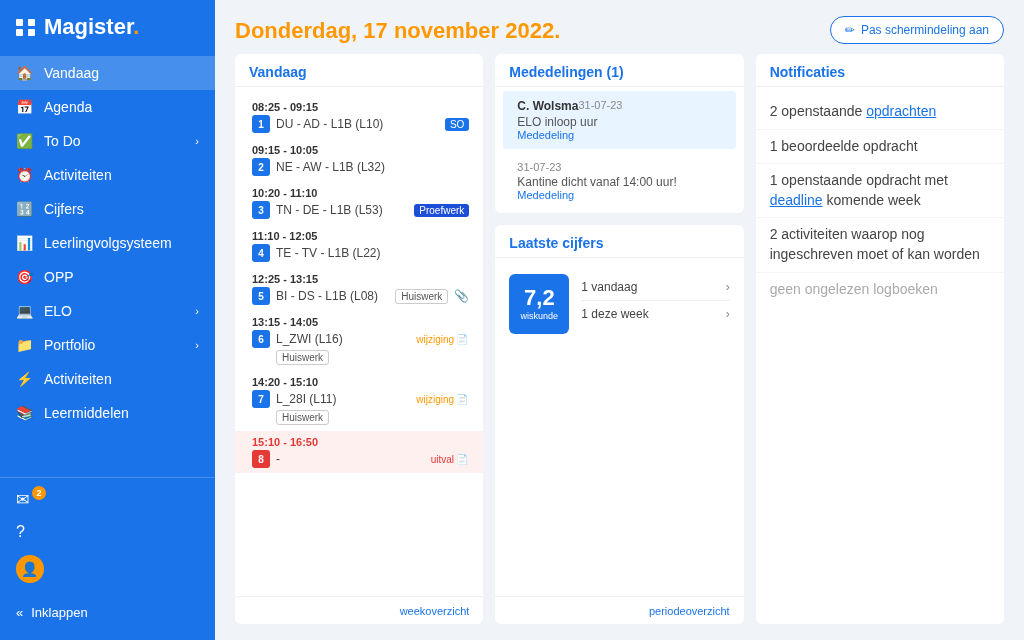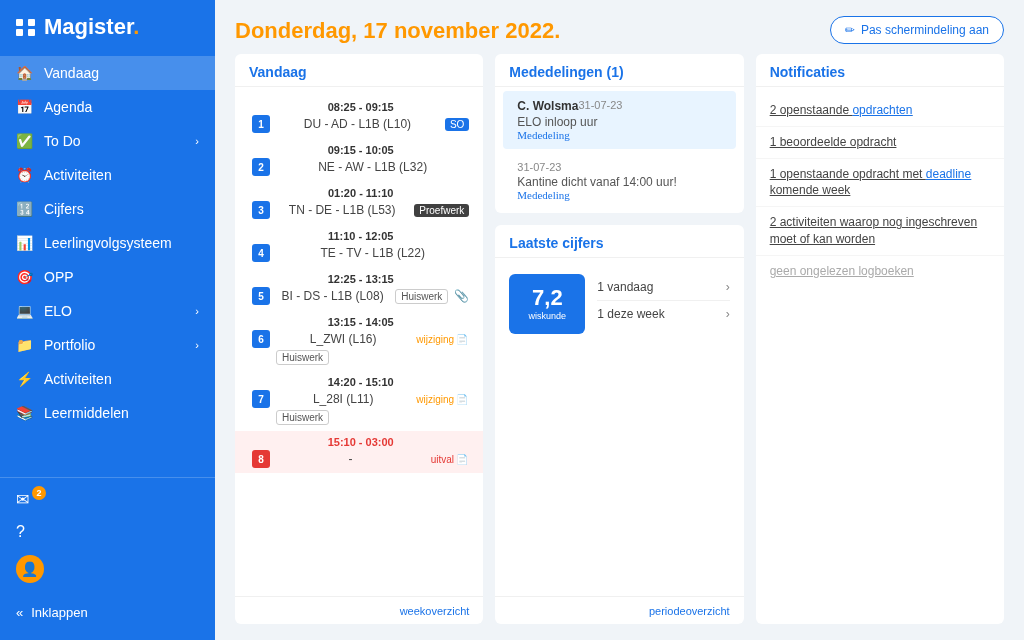--- a/index.html
+++ b/index.html
@@ -162,21 +162,20 @@
     }
 
     
     .schedule-item {
       padding: 5px 14px;
       display: flex;
       flex-direction: column;
       gap: 2px;
       border-left: 3px solid transparent;
       margin: 1px 0;
-      text-align: center;
     }
     .schedule-item.cancelled {
       background: #fff0f0;
     }
     .schedule-time {
       font-size: 11px;
       font-weight: 700;
       color: #333;
     }
     .schedule-time.cancelled { color: #e53935; }
@@ -201,46 +200,45 @@
       color: #444;
       flex: 1;
     }
     .lesson-badge {
       background: #1a73e8;
       color: white;
       font-size: 10px;
       padding: 1px 5px;
       border-radius: 3px;
     }
-    .lesson-badge.proefwerk { background: #404040; }
+    .lesson-badge.proefwerk { background: #1d4ed8; }
     .lesson-tag {
       border: 1px solid #ccc;
       color: #555;
       font-size: 10px;
       padding: 1px 5px;
       border-radius: 3px;
     }
     .lesson-wijziging {
       color: #ff9800;
       font-size: 10px;
     }
     .lesson-uitval {
       color: #e53935;
       font-size: 10px;
     }
     .clip-icon { color: #888; font-size: 12px; }
 
     
     .notif-item {
       padding: 7px 14px;
-      font-size: 12px;
+      font-size: 14px;
       color: #444;
       border-bottom: 1px solid #f5f5f5;
       line-height: 1.4;
-      text-decoration: underline;
     }
     .notif-item:last-child { border-bottom: none; }
     .notif-link { color: #1a73e8; text-decoration: underline; }
     .notif-grey { color: #aaa; }
 
     
     .meded-item {
       padding: 8px 14px;
       margin: 4px 8px;
       border-radius: 4px;
@@ -250,29 +248,29 @@
     .meded-top {
       display: flex;
       justify-content: flex-start;
       font-size: 12px;
       color: #555;
       margin-bottom: 2px;
     }
     .meded-name { font-weight: 600; color: #333; }
     .meded-date { color: #888; font-size: 11px; }
     .meded-subject { font-size: 12px; color: #555; }
-    .meded-tag { color: #1a73e8; font-size: 11px; font-family: Liberation Serif, serif; }
+    .meded-tag { color: #1a73e8; font-size: 11px; }
 
     
     .cijfers-section { padding: 8px 14px; }
     .cijfer-score {
       background: #1a73e8;
       color: white;
       border-radius: 6px;
-      width: 76px; height: 60px;
+      width: 60px; height: 60px;
       display: flex; flex-direction: column;
       align-items: center; justify-content: center;
       float: left;
       margin-right: 12px;
     }
     .cijfer-number { font-size: 22px; font-weight: 700; line-height: 1; }
     .cijfer-label { font-size: 9px; margin-top: 2px; }
     .cijfer-rows { overflow: hidden; }
     .cijfer-row {
       display: flex; align-items: center;
@@ -398,21 +396,21 @@
 
         <div class="schedule-item">
           <div class="schedule-time">09:15 - 10:05</div>
           <div class="schedule-row">
             <div class="lesson-num">2</div>
             <span class="lesson-info">NE - AW - L1B (L32)</span>
           </div>
         </div>
 
         <div class="schedule-item">
-          <div class="schedule-time">01:20 - 11:10</div>
+          <div class="schedule-time">10:20 - 11:10</div>
           <div class="schedule-row">
             <div class="lesson-num">3</div>
             <span class="lesson-info">TN - DE - L1B (L53)</span>
             <span class="lesson-badge proefwerk">Proefwerk</span>
           </div>
         </div>
 
         <div class="schedule-item">
           <div class="schedule-time">11:10 - 12:05</div>
           <div class="schedule-row">
@@ -449,21 +447,21 @@
             <div class="lesson-num" style="background:#1a73e8;">7</div>
             <span class="lesson-info">L_28I (L11)</span>
             <span class="lesson-wijziging">wijziging 📄</span>
           </div>
           <div class="schedule-row" style="margin-left:24px;">
             <span class="lesson-tag">Huiswerk</span>
           </div>
         </div>
 
         <div class="schedule-item cancelled">
-          <div class="schedule-time cancelled">15:10 - 03:00</div>
+          <div class="schedule-time cancelled">15:10 - 16:50</div>
           <div class="schedule-row">
             <div class="lesson-num red">8</div>
             <span class="lesson-info">-</span>
             <span class="lesson-uitval">uitval 📄</span>
           </div>
         </div>
 
       </div>
       <div class="panel-footer">
         <a href="#">weekoverzicht</a>

